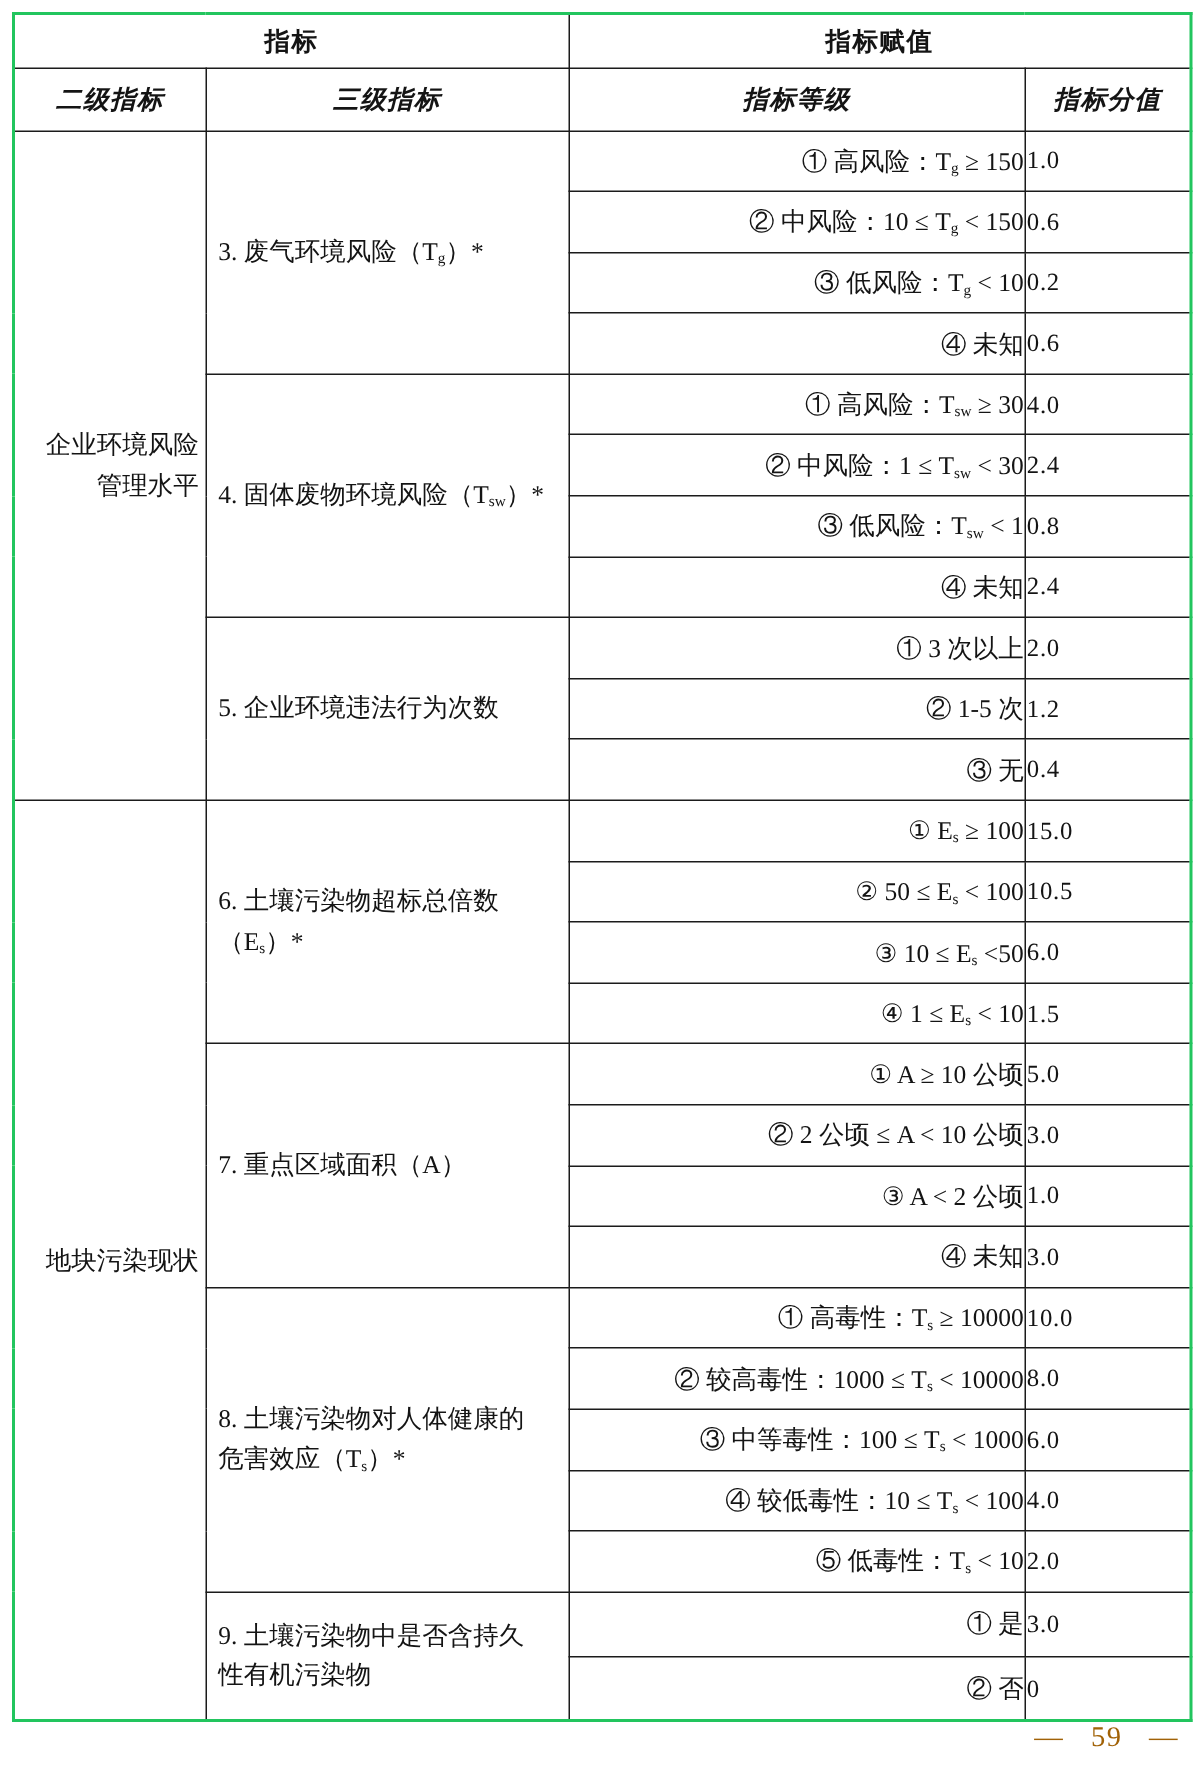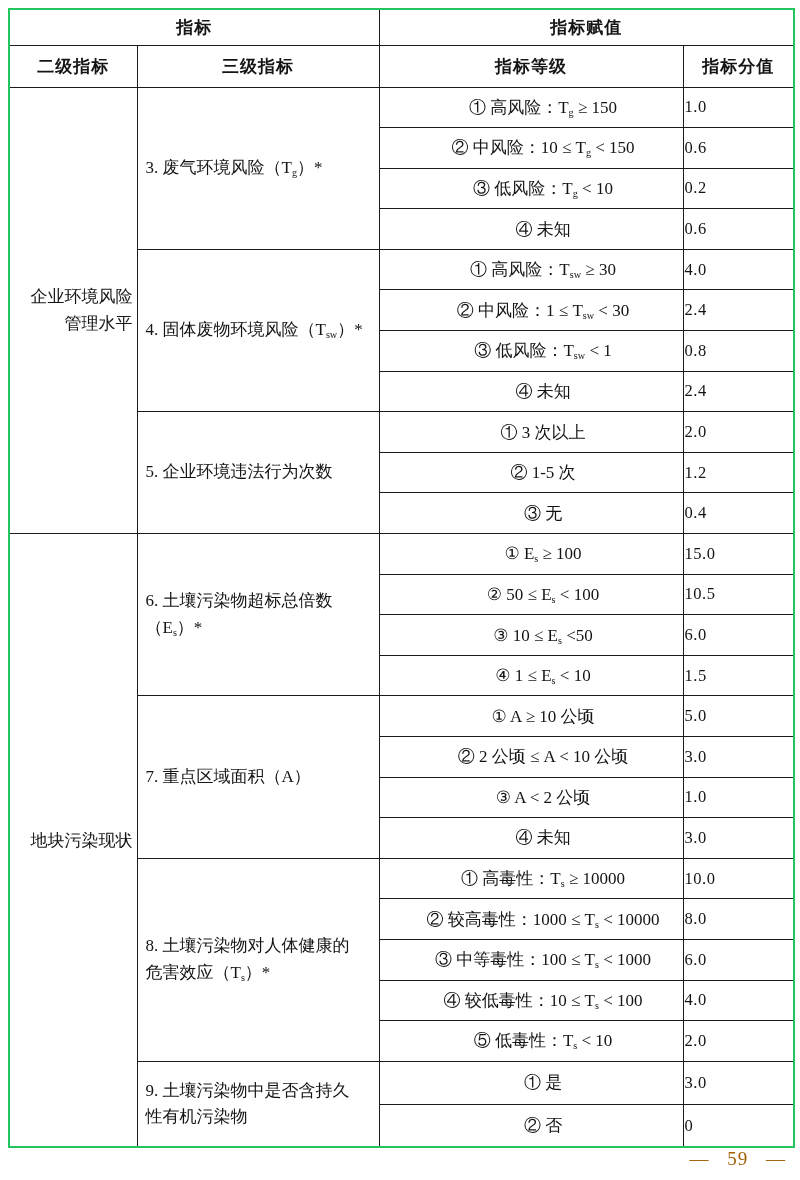--- a/index.html
+++ b/index.html
@@ -27,21 +27,21 @@
     table-layout: fixed;
     border: 2px solid #22c55e;
   }
   table.main-table th,
   table.main-table td {
     border: 1px solid #1b1b1b;
     vertical-align: middle;
     box-sizing: border-box;
   }
   thead tr.h1 { height: 36px; }
-  thead tr.h2 { height: 42px; }
+  thead tr.h2 { height: 42px; font-style: italic; }
   thead th {
     font-weight: bold;
     font-size: 17px;
     text-align: center;
     letter-spacing: 1px;
   }
   tbody tr { height: 40.6px; }
   td.lvl2 {
     text-align: right;
     font-size: 17px;
@@ -50,21 +50,21 @@
   }
   td.lvl3 {
     font-size: 17px;
     text-align: left;
     padding: 16px 8px;
     line-height: 1.55;
     white-space: pre-line;
   }
   td.grade {
     font-size: 17px;
-    text-align: center;
+    text-align: right;
     padding: 0 0 0 24px;
     white-space: nowrap;
   }
   td.score {
     font-size: 16.5px;
     text-align: left;
     letter-spacing: 0.5px;
   }
   sub {
     font-size: 0.6em;

